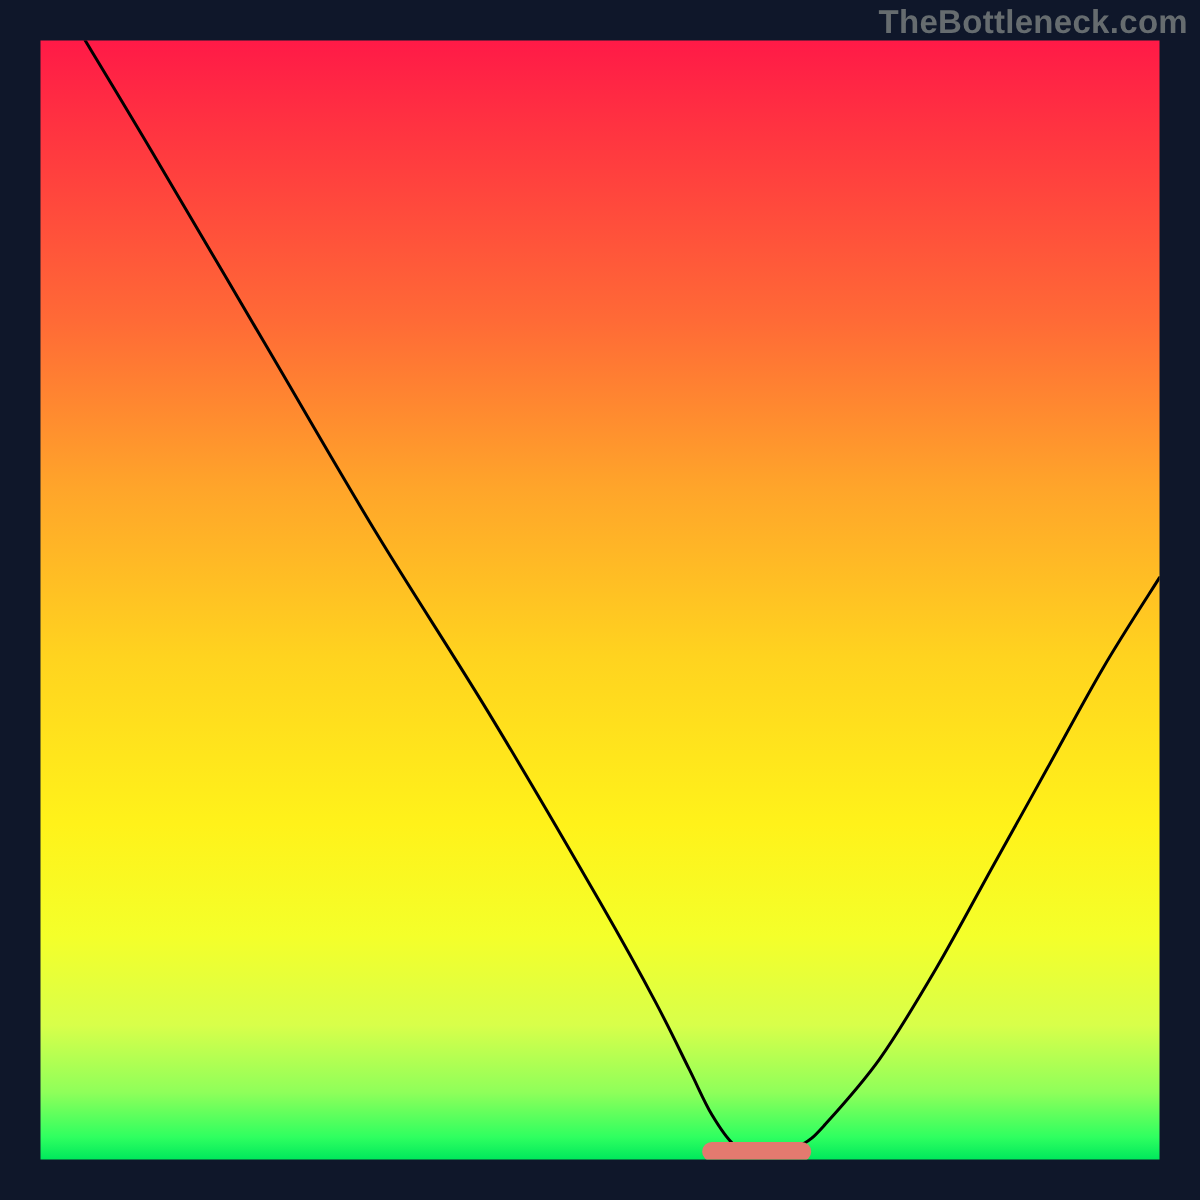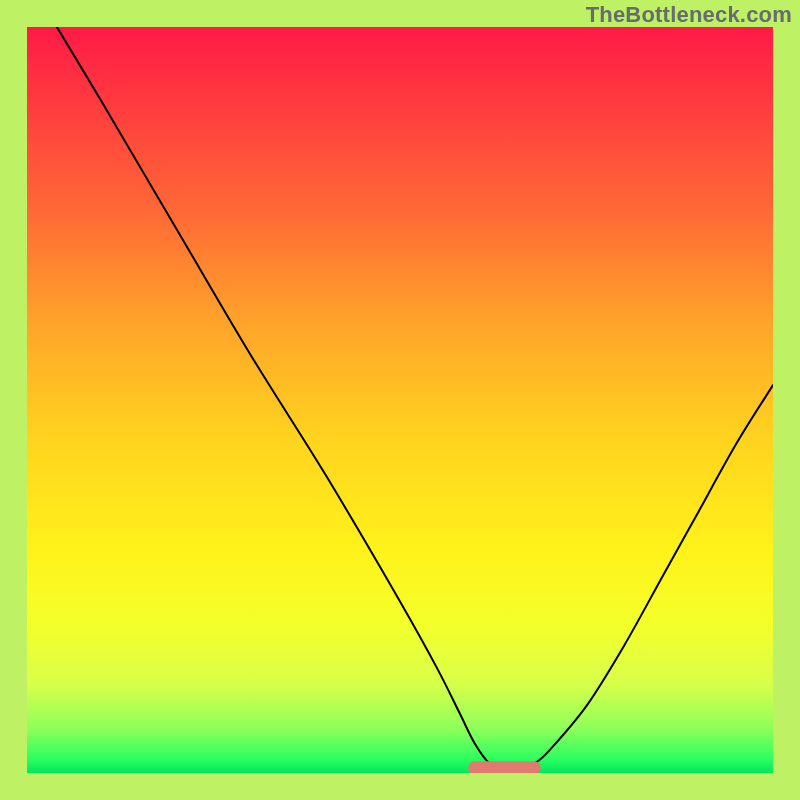--- a/index.html
+++ b/index.html
@@ -7,21 +7,21 @@
     padding: 0;
     width: 800px;
     height: 800px;
     background: #000;
     overflow: hidden;
   }
   .container {
     position: relative;
     width: 800px;
     height: 800px;
-    background: #bef264;
+    background: #0f172a;
   }
   .plot-area {
     position: absolute;
     left: 27px;
     top: 27px;
     width: 746px;
     height: 746px;
     
     background: linear-gradient(to bottom,
       #ff1a47 0%,

